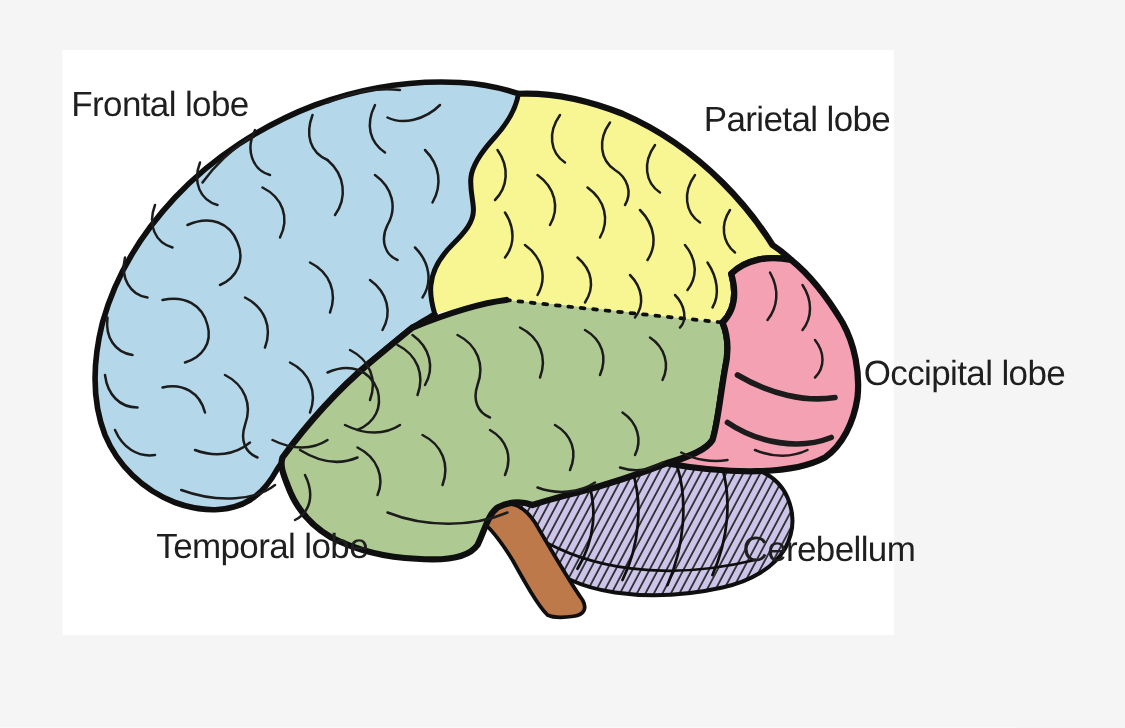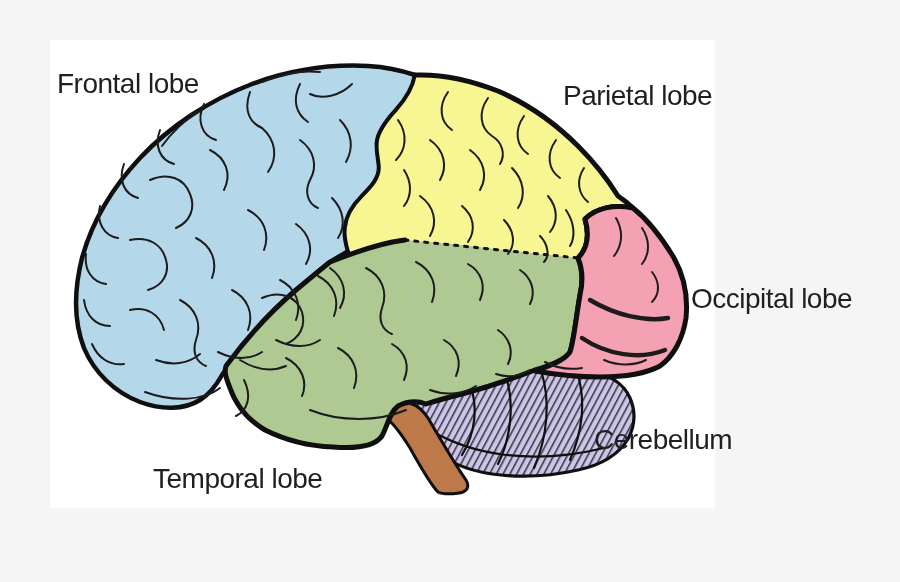--- a/index.html
+++ b/index.html
@@ -14,21 +14,21 @@
     position:absolute;
     font-size:28px;line-height:28px;
     letter-spacing:-0.5px;
     color:#1f1f1f;
     white-space:nowrap;
     user-select:none;
   }
   .lbl-frontal   {left:57px;  top:70px;}
   .lbl-parietal  {left:563px; top:82px;}
   .lbl-occipital {left:691px; top:285px;}
-  .lbl-temporal  {left:125px; top:465px;margin-left:28px;}
+  .lbl-temporal  {left:125px; top:423px;}
   .lbl-cerebellum{left:594px; top:426px;}
   .lbl-brainstem {left:390px; top:493px;}
 </style>
 </head>
 <body bgcolor="#f5f5f5">
 
 <div class="stage">
 
   <svg class="brain" width="900" height="582" viewBox="0 0 900 582">
 

